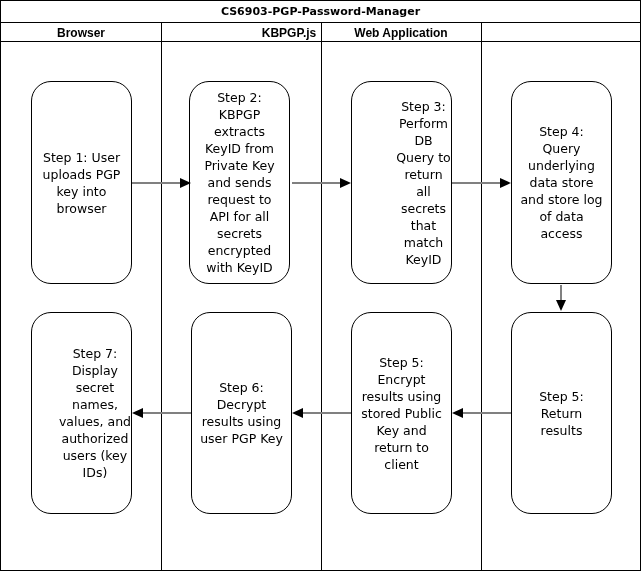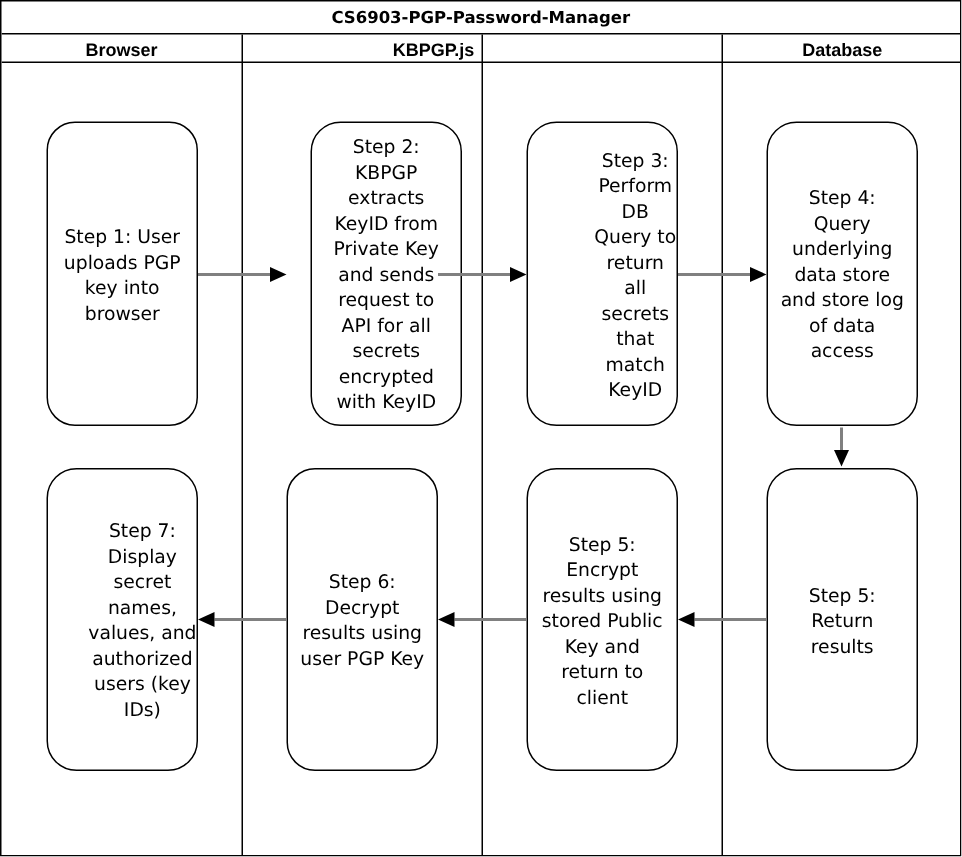--- a/index.html
+++ b/index.html
@@ -74,35 +74,35 @@
 </head>
 <body>
 
 <div id="canvas">
 
   <div class="title-row">CS6903-PGP-Password-Manager</div>
 
   <div class="header-row">
     <div class="lane-header" style="left:0px;   width:160px;">Browser</div>
     <div class="lane-header" style="left:160px; width:160px;margin-left:48px;">KBPGP.js</div>
-    <div class="lane-header" style="left:480px; width:161px;">Database</div>
+    <div class="lane-header" style="left:320px; width:160px;">Web Application</div>
   </div>
 
   <div class="lane-divider" style="left:160px;"></div>
   <div class="lane-divider" style="left:320px;"></div>
   <div class="lane-divider" style="left:480px;"></div>
 
   <div class="row-top">
-    <div class="node" style="left:30px;border-radius:19px;">
+    <div class="node" style="left:30px;">
       <div class="node-text">Step 1: User
 uploads PGP
 key into
 browser</div>
     </div>
-    <div class="node" style="left:206px;">
+    <div class="node" style="left:188px;">
       <div class="node-text">Step 2:
 KBPGP
 extracts
 KeyID from
 Private Key
 and sends
 request to
 API for all
 secrets
 encrypted

